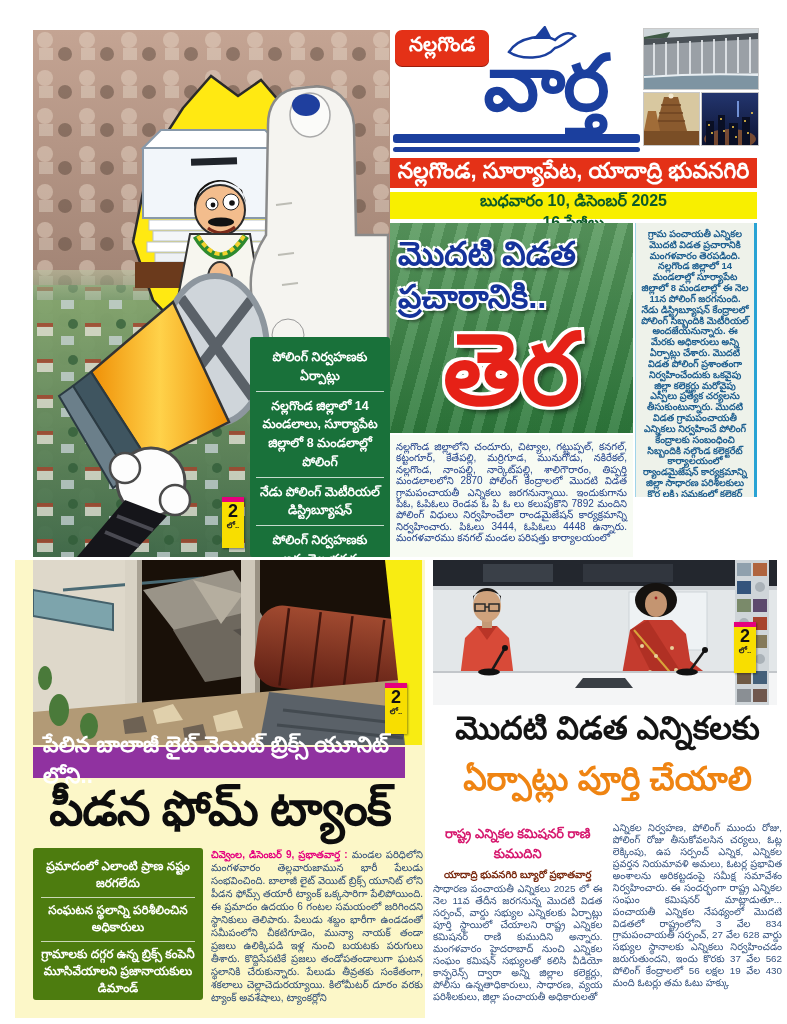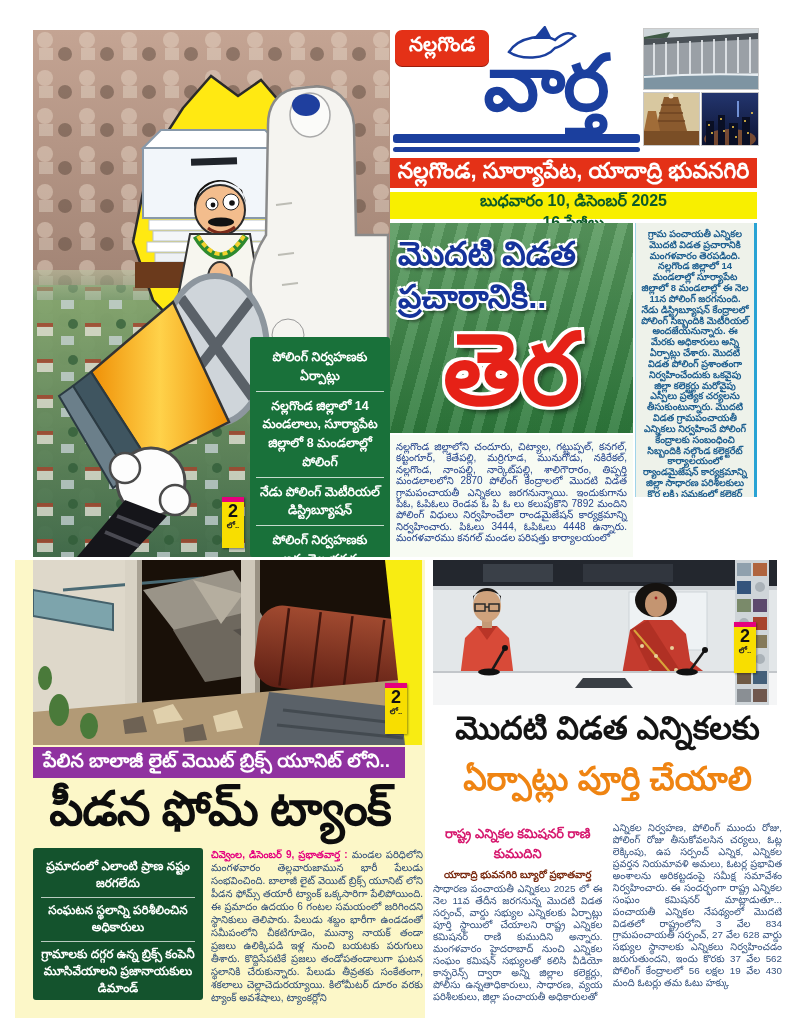--- a/index.html
+++ b/index.html
@@ -33,25 +33,25 @@
   .gbox-item{font-size:12.5px;font-weight:bold;text-align:center;line-height:1.5;
     padding:5px 2px;border-bottom:1px solid rgba(255,255,255,.75);}
   .gbox-item:last-child{border-bottom:none;}
   .side-col{background:#eef2ea;border-left:1px solid #9fd4e8;border-right:3px solid #29a3d4;
     color:#1d5e8f;font-size:9.5px;line-height:1.14;font-weight:600;text-align:center;
     padding:6px 5px;box-sizing:border-box;overflow:hidden;}
   .side-byline{color:#f59a00;font-weight:bold;font-size:10px;margin-top:4px;}
 
   
   .blast-wrap{background:#fcf7c8;}
-  .strap{background:#9032a0;color:#ffffff;font-weight:bold;font-size:19px;
+  .strap{background:#9032a0;color:#ffffff;font-weight:bold;font-size:22px;
     display:flex;align-items:center;padding:0 10px;box-sizing:border-box;}
   .blast-headline{font-size:48px;font-weight:900;color:#0d0d0d;letter-spacing:-1px;
     text-align:center;line-height:1.25;}
-  .rbox{background:#14532d;color:#ffffff;border-radius:3px;padding:6px 8px;box-sizing:border-box;overflow:hidden;}
+  .rbox{background:#4d7c0f;color:#ffffff;border-radius:3px;padding:6px 8px;box-sizing:border-box;overflow:hidden;}
   .rbox-item{font-size:12px;font-weight:bold;text-align:center;line-height:1.45;
     padding:4px 0;border-bottom:1px solid rgba(255,255,255,.7);}
   .rbox-item:last-child{border-bottom:none;}
   .blast-body{color:#2a4a78;font-size:10px;line-height:1.30;text-align:justify;overflow:hidden;}
   .blast-dateline{color:#e5007e;font-weight:bold;}
 
   
   .comm-h1{font-size:32px;font-weight:900;color:#141414;text-align:center;line-height:1.3;}
   .comm-h2{font-size:33px;font-weight:900;color:#ef8412;text-align:center;line-height:1.3;}
   .comm-cols{display:flex;gap:10px;}

